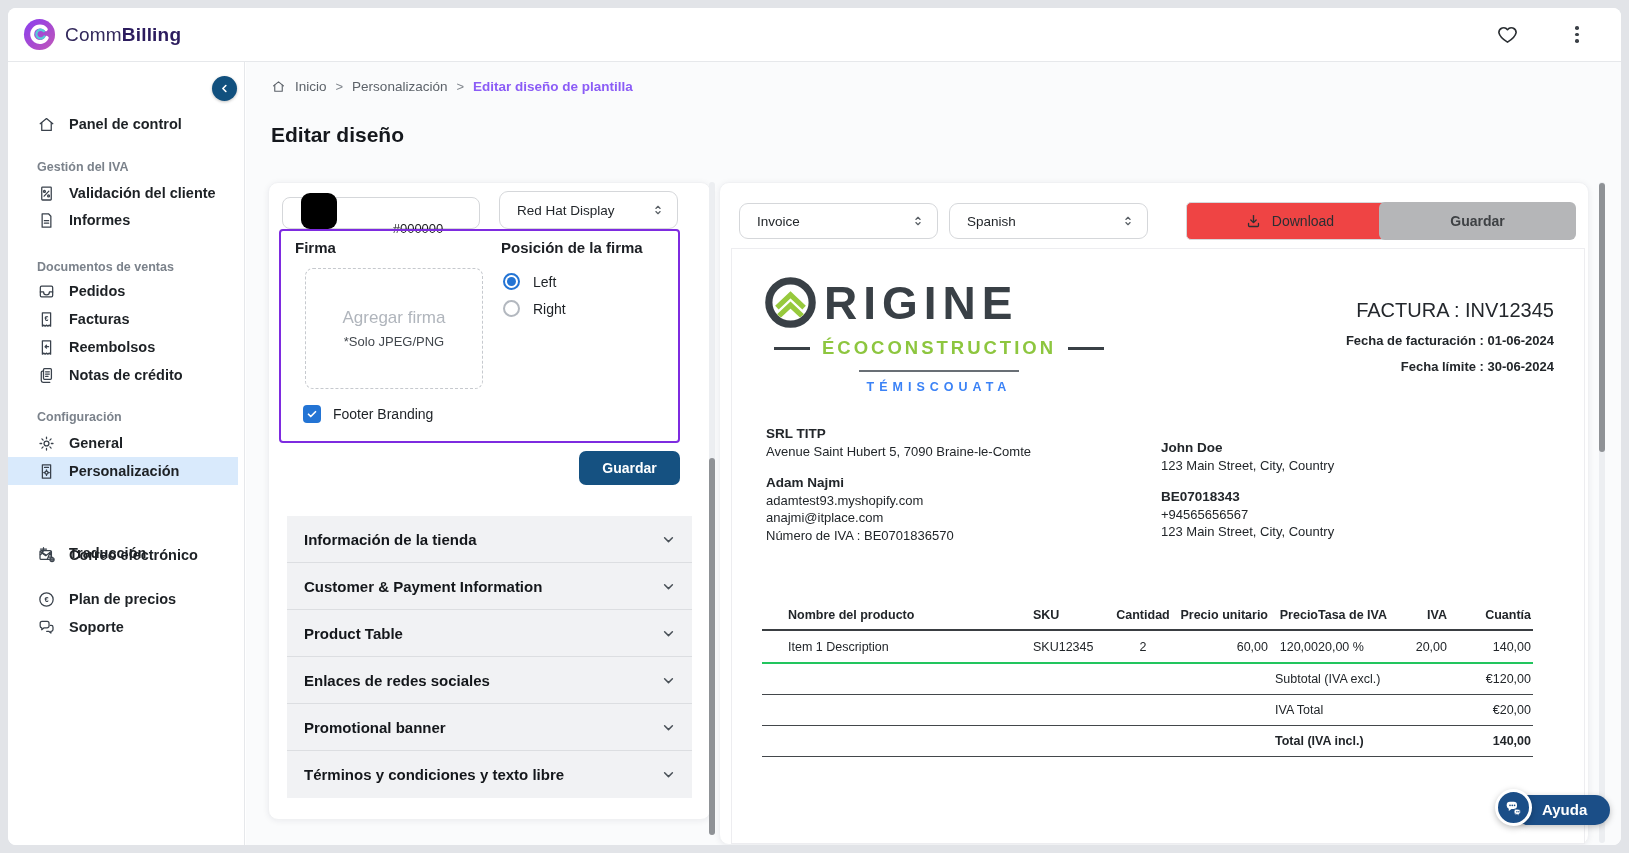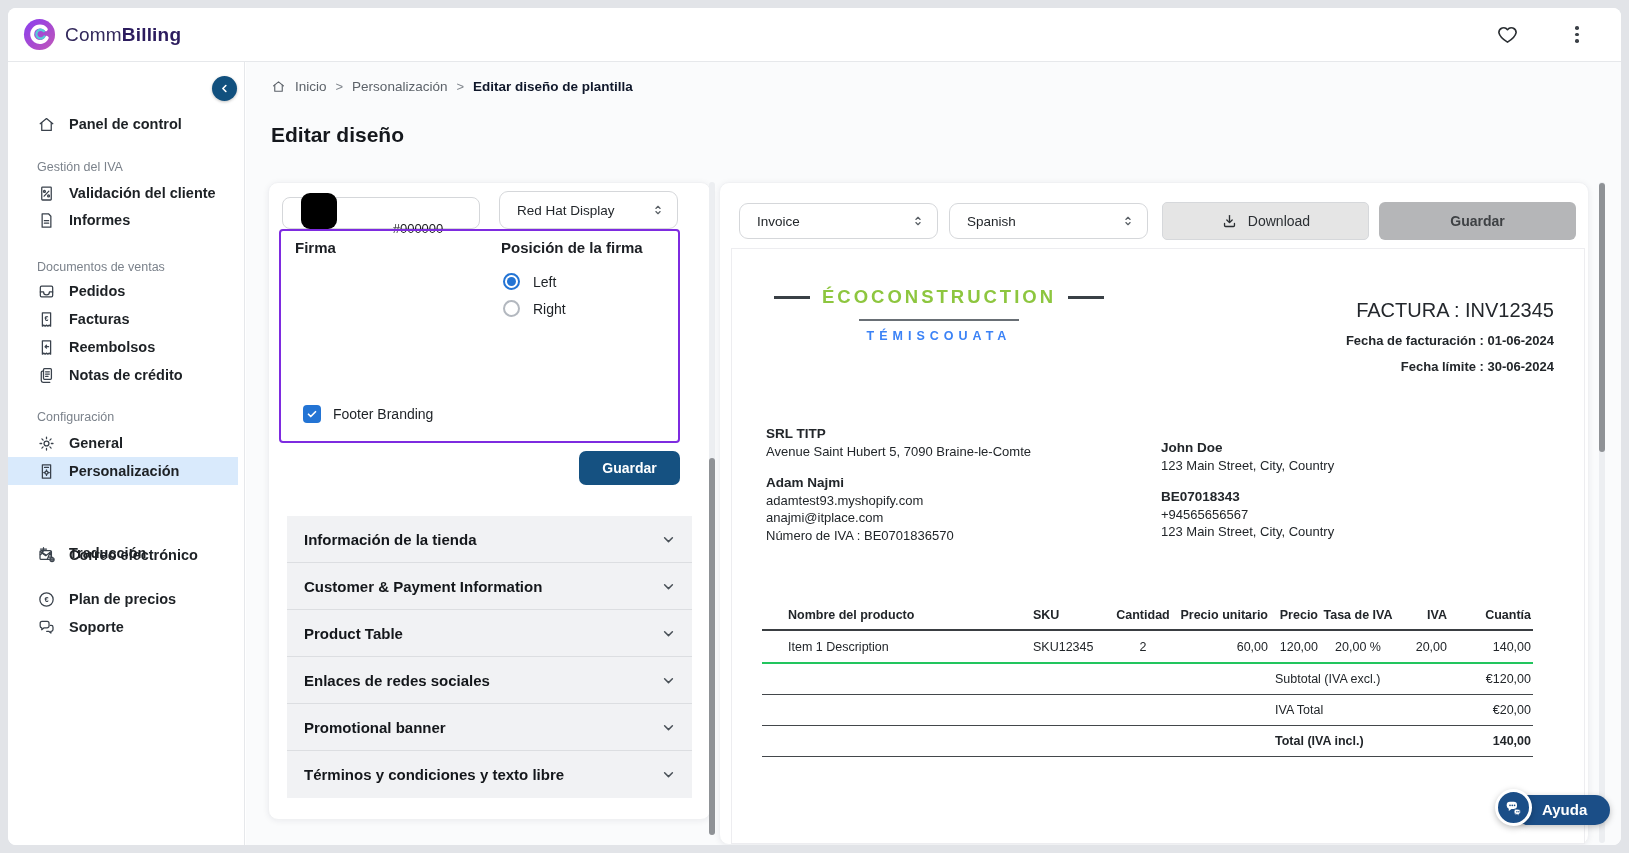--- a/index.html
+++ b/index.html
@@ -12,27 +12,27 @@
   .brand-name b{font-weight:800;color:#2c1c5e}
   .top-ico{position:absolute;top:15px;cursor:pointer}
   .heart{right:102px}.kebab{right:42px;display:flex;flex-direction:column;gap:3px;padding-top:3px}
   .kebab i{width:3.6px;height:3.6px;border-radius:50%;background:#3c4147}
   
   .sidebar{position:absolute;left:0;top:54px;width:237px;bottom:0;background:#fff;border-right:1px solid #e6e8eb;z-index:4}
   .collapse-btn{position:absolute;top:14px;right:7px;width:25px;height:25px;border-radius:50%;background:#11507e;border:none;display:flex;align-items:center;justify-content:center;cursor:pointer;box-shadow:0 1px 3px rgba(0,0,0,.25)}
   .srow{position:absolute;left:0;right:6px;height:28px;display:flex;align-items:center;gap:13px;padding-left:29px;font-size:14.5px;font-weight:600;color:#1d2125;cursor:pointer}
   .srow.active{background:#d9eafc}
   .active-bar{position:absolute;left:0;width:4px;height:28px;background:#11507e;top:395px}
-  .ssec{position:absolute;left:29px;font-size:12.5px;color:#7b828b;font-weight:400}
+  .ssec{position:absolute;left:29px;font-size:12.5px;color:#7b828b;font-weight:700}
   .sic{flex:0 0 auto}
   
   .content{position:absolute;left:238px;top:54px;right:0;bottom:0;background:#fafbfc}
   .breadcrumb{position:absolute;left:25px;top:17px;display:flex;align-items:center;gap:9px;font-size:13.5px;color:#5c6269}
   .breadcrumb .sep{color:#80868d;font-size:13px}
-  .breadcrumb .last{color:#0f172a;font-weight:600}
+  .breadcrumb .last{color:#8b5cf6;font-weight:600}
   .page-title{position:absolute;left:25px;top:61px;font-size:21px;font-weight:700;color:#15181d}
   
   .editor-card{position:absolute;left:22px;top:120px;width:443px;height:638px;background:#fff;border:1px solid #f0f1f3;border-radius:10px;box-shadow:0 1px 6px rgba(25,33,50,.07)}
   .hexbox{position:absolute;left:13px;top:14px;width:198px;height:32px;border:1px solid #d5d7da;border-radius:8px}
   .swatch{position:absolute;left:32px;top:10px;width:36px;height:36px;background:#000;border-radius:9px;cursor:pointer}
   .hexinput{position:absolute;left:80px;top:15px;width:110px;height:30px;border:none;background:transparent;font-family:Liberation Sans, sans-serif;font-size:13px;color:#17191c;text-align:center;outline:none}
   .fontselect{position:absolute;left:230px;top:8px;width:179px;height:38px;border:1px solid #d5d7da;border-radius:9px;background:#fff;display:flex;align-items:center;padding:0 12px 0 17px;font-size:13.5px;color:#23272b;cursor:pointer}
   .fontselect span{flex:1}
   .purplebox{position:absolute;left:10px;top:46px;width:401px;height:214px;border:2.5px solid #7e2be0;border-radius:4px}
   .lab{font-size:15px;font-weight:600;color:#1c1f24}
@@ -50,21 +50,21 @@
   .checkbox{width:18px;height:18px;border-radius:4px;background:#2374d4;display:flex;align-items:center;justify-content:center}
   .btn-save{position:absolute;left:310px;top:268px;width:101px;height:34px;background:#155181;color:#fff;font-weight:700;font-size:14px;border:none;border-radius:7px;cursor:pointer;font-family:inherit}
   .accordions{position:absolute;left:18px;top:333px;width:405px}
   .acc{height:47px;background:#f1f2f4;border-bottom:1px solid #dcdee1;display:flex;align-items:center;justify-content:space-between;padding:0 15px 0 17px;font-size:15px;font-weight:700;color:#14171b;cursor:pointer}
   .acc:last-child{border-bottom:none}
   
   .preview-card{position:absolute;left:473px;top:120px;width:870px;height:663px;background:#fff;border:1px solid #f0f1f3;border-radius:10px;box-shadow:0 1px 6px rgba(25,33,50,.07)}
   .sel{position:absolute;top:20px;height:36px;width:199px;border:1px solid #d5d7da;border-radius:9px;background:#fff;display:flex;align-items:center;padding:0 12px 0 17px;font-size:13.5px;color:#23272b;cursor:pointer}
   .sel span{flex:1}
   .sel1{left:19px}.sel2{left:229px}
-  .btn-dl{position:absolute;left:442px;top:19px;width:207px;height:38px;border:1px solid #d6d8db;border-radius:5px;background:#e5e5e5;display:flex;align-items:center;justify-content:center;gap:10px;font-size:14px;color:#2b2f33;cursor:pointer;font-family:inherit}
+  .btn-dl{position:absolute;left:466px;top:19px;width:207px;height:38px;border:1px solid #d6d8db;border-radius:5px;background:#ef4444;display:flex;align-items:center;justify-content:center;gap:10px;font-size:14px;color:#2b2f33;cursor:pointer;font-family:inherit}
   .btn-gray{position:absolute;left:659px;top:19px;width:197px;height:38px;border:none;border-radius:6px;background:#b5b6b8;color:#3e4144;font-weight:700;font-size:14px;cursor:default;font-family:inherit}
   .doc{position:absolute;left:11px;top:65px;width:854px;bottom:0;background:#fff;border:1px solid #ededf0;overflow:hidden;color:#22262a}
   .logo{position:absolute;left:33px;top:28px;width:348px}
   .logo-r1{display:flex;align-items:center;gap:8px}
   .logo-word{font-size:46px;font-weight:700;letter-spacing:6px;color:#394046;line-height:1}
   .logo-r2{display:flex;align-items:center;justify-content:center;gap:12px;margin-top:9px}
   .logo-dash{width:36px;height:3px;background:#394046}
   .logo-sub{font-size:18.5px;font-weight:700;letter-spacing:3px;color:#8dc63f}
   .logo-ul{width:160px;height:2px;background:#696f75;margin:11px auto 0}
   .logo-reg{text-align:center;font-size:12.5px;font-weight:700;letter-spacing:5px;color:#3b82f6;margin-top:8px}
@@ -74,21 +74,21 @@
   .party{position:absolute;font-size:13px;line-height:17.5px}
   .party .b{font-weight:700;font-size:13.5px}
   .party .gap{height:14px}
   .seller{left:34px;top:176px}
   .buyer{left:429px;top:190px}
   .itable{position:absolute;left:30px;top:352px;width:771px;font-size:12.5px}
   .thead{display:flex;height:30px;align-items:center;font-weight:600;border-bottom:2px solid #3a3e42}
   .titem{display:flex;height:33px;align-items:center;border-bottom:2px solid #22c55e}
   .tc{flex:0 0 auto}
   .c1{width:271px;padding-left:26px}.c2{width:75px}.c3{width:70px;text-align:center}
-  .c4{width:90px;text-align:right}.c5{width:50px;text-align:right}.c6{width:80px;text-align:center}
+  .c4{width:90px;text-align:right}.c5{width:50px;text-align:right}.c6{width:80px;text-align:left}
   .c7{width:49px;text-align:right}.c8{width:86px;text-align:right;padding-right:2px}
   .trow{position:relative;height:31px;border-bottom:1.5px solid #43474b}
   .trow .lbl{position:absolute;left:513px;top:8px}
   .trow .val{position:absolute;right:2px;top:8px}
   .trow.bold .lbl,.trow.bold .val{font-weight:700}
   
   .sb-track{position:absolute;width:6px;border-radius:3px;background:#eceef1}
   .sb-thumb{position:absolute;width:6px;border-radius:3px;background:#8f9296}
   .lsb{left:463px;top:120px;height:653px}.lsb-t{left:463px;top:396px;height:377px}
   .rsb{left:1353px;top:120px;height:661px}.rsb-t{left:1353px;top:121px;height:269px}
@@ -268,20 +268,24 @@
       <div class="swatch"></div>
       <div class="fontselect">
         <span>Red Hat Display</span>
         <svg width="14" height="16" viewBox="0 0 24 24" fill="none" stroke="#5a6066" stroke-width="2" stroke-linecap="round" stroke-linejoin="round">
             <path d="m8.4 9.4 3.6-3.8 3.6 3.8M8.4 14.6l3.6 3.8 3.6-3.8"></path>
           </svg>
       </div>
 
       <div class="purplebox">
         <div class="lab firma-lab">Firma</div>
+        <div class="dashed">
+          <div class="dash-main">Agregar firma</div>
+          <div class="dash-hint">*Solo JPEG/PNG</div>
+        </div>
         <div class="lab pos-lab">Posición de la firma</div>
         <div class="radio-row r1">
           <span class="radio on">
               <i></i>
             </span>
           <span>Left</span>
         </div>
         <div class="radio-row r2">
           <span class="radio"></span>
           <span>Right</span>
@@ -359,20 +363,33 @@
             <path d="M12 3.6v9.6"></path>
             <path d="m8.2 9.8 3.8 3.8 3.8-3.8"></path>
             <path d="M5 14.8v2.8a1.4 1.4 0 0 0 1.4 1.4h11.2a1.4 1.4 0 0 0 1.4-1.4v-2.8"></path>
           </svg>
         <span>Download</span>
       </button>
       <button class="btn-gray">Guardar</button>
 
       <div class="doc">
         <div class="logo">
+          <div class="logo-r1">
+            <svg width="51" height="51" viewBox="0 0 60 60">
+              <clipPath id="oc">
+                  <circle cx="30" cy="30" r="21"></circle>
+                </clipPath>
+              <circle cx="30" cy="30" r="25.5" fill="none" stroke="#394046" stroke-width="8.5"></circle>
+              <g clip-path="url(#oc)" fill="none" stroke="#97c93d" stroke-width="6">
+                <path d="M14 36 30 21l16 15"></path>
+                <path d="M14 48 30 33l16 15"></path>
+              </g>
+            </svg>
+            <span class="logo-word">RIGINE</span>
+          </div>
           <div class="logo-r2">
             <span class="logo-dash"></span>
             <span class="logo-sub">ÉCOCONSTRUCTION</span>
             <span class="logo-dash"></span>
           </div>
           <div class="logo-ul"></div>
           <div class="logo-reg">TÉMISCOUATA</div>
         </div>
 
         <div class="meta">

